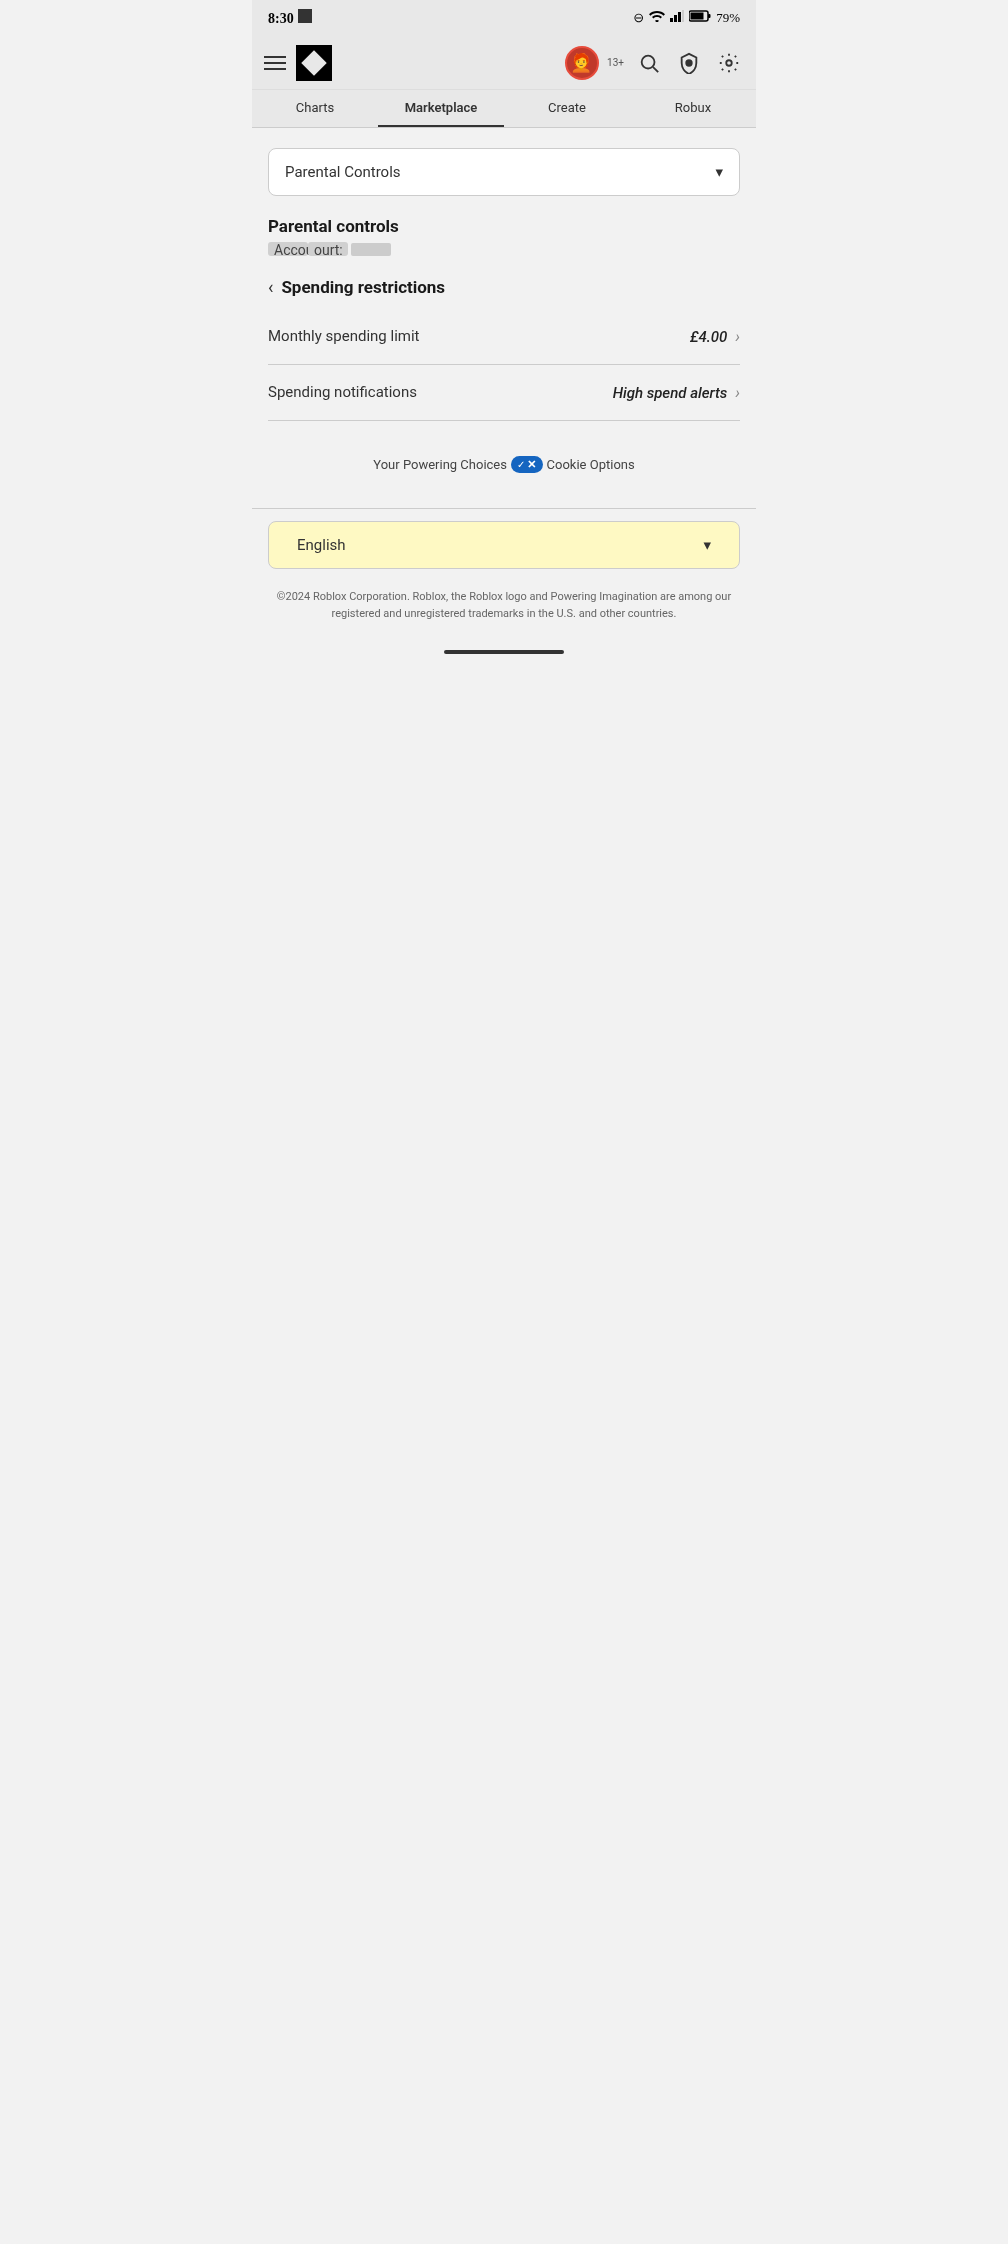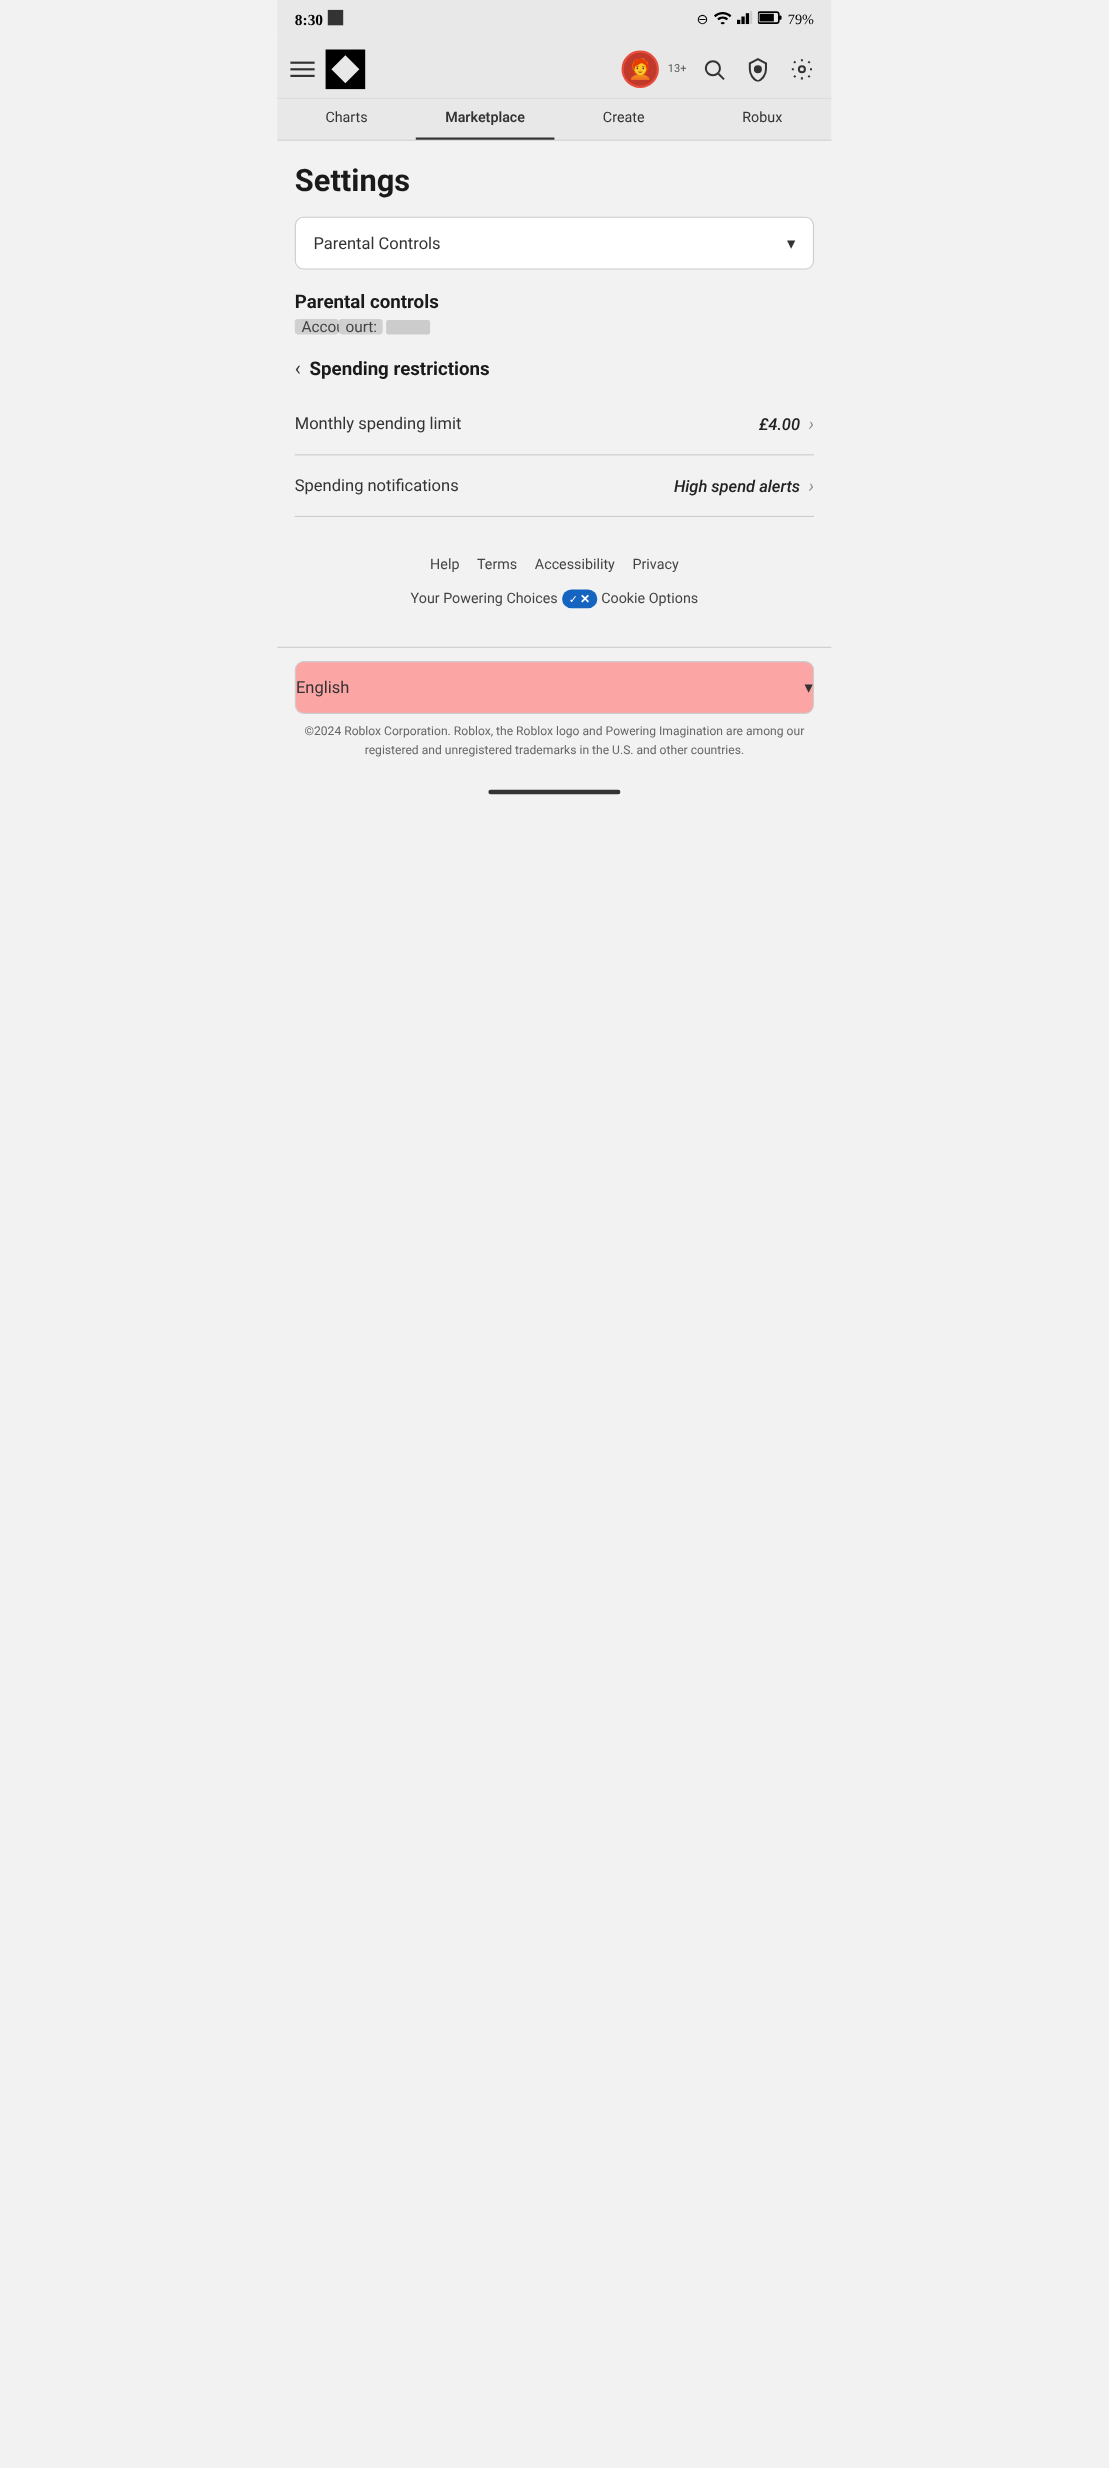--- a/index.html
+++ b/index.html
@@ -318,29 +318,29 @@
       padding: 4px 0;
     }
     .footer-divider {
       border: none;
       border-top: 1px solid #ccc;
       margin: 12px 0;
     }
 
     
     .language-selector {
-      background: #fca5a5;
+      background: #fef9c3;
       border: 1px solid #ccc;
       border-radius: 8px;
-      padding: 14px 0;
+      padding: 14px 28px;
       display: flex;
       justify-content: space-between;
       align-items: center;
       cursor: pointer;
-      margin: 0 16px;
+      margin: 12px 16px;
     }
     .language-selector span {
       font-size: 15px;
       color: #333;
     }
 
     .copyright {
       font-size: 11px;
       color: #666;
       text-align: center;
@@ -435,21 +435,20 @@
 
 <div class="nav-tabs">
   <div class="nav-tab">Charts</div>
   <div class="nav-tab active">Marketplace</div>
   <div class="nav-tab">Create</div>
   <div class="nav-tab">Robux</div>
 </div>
 
 <div class="main-content">
 
-  <h1 class="page-title">Settings</h1>
 
   <div class="dropdown-selector">
     <span>Parental Controls</span>
     <span class="chevron-down">▾</span>
   </div>
 
   <div class="section-title">Parental controls</div>
   <div class="account-info">
     <span>Account:</span><span>ourt:</span>&nbsp;<span style="display:inline-block;width:40px;height:13px;background:#ccc;border-radius:2px;vertical-align:middle;"></span>
   </div>
@@ -476,26 +475,20 @@
         <span class="setting-value">High spend alerts</span>
         <span class="chevron-right">›</span>
       </div>
     </div>
   </div>
 </div>
 
 <div class="footer">
 
 
-  <div class="footer-links-row">
-    <a class="footer-link">Help</a>
-    <a class="footer-link">Terms</a>
-    <a class="footer-link">Accessibility</a>
-    <a class="footer-link">Privacy</a>
-  </div>
 
   <div class="footer-privacy-row">
     <span class="privacy-choices-label">Your Powering Choices</span>
     <div class="privacy-badge">
       <span class="privacy-badge-check">✓</span>
       <span class="privacy-badge-x">✕</span>
     </div>
     <a class="cookie-options-link">Cookie Options</a>
   </div>
 </div>

